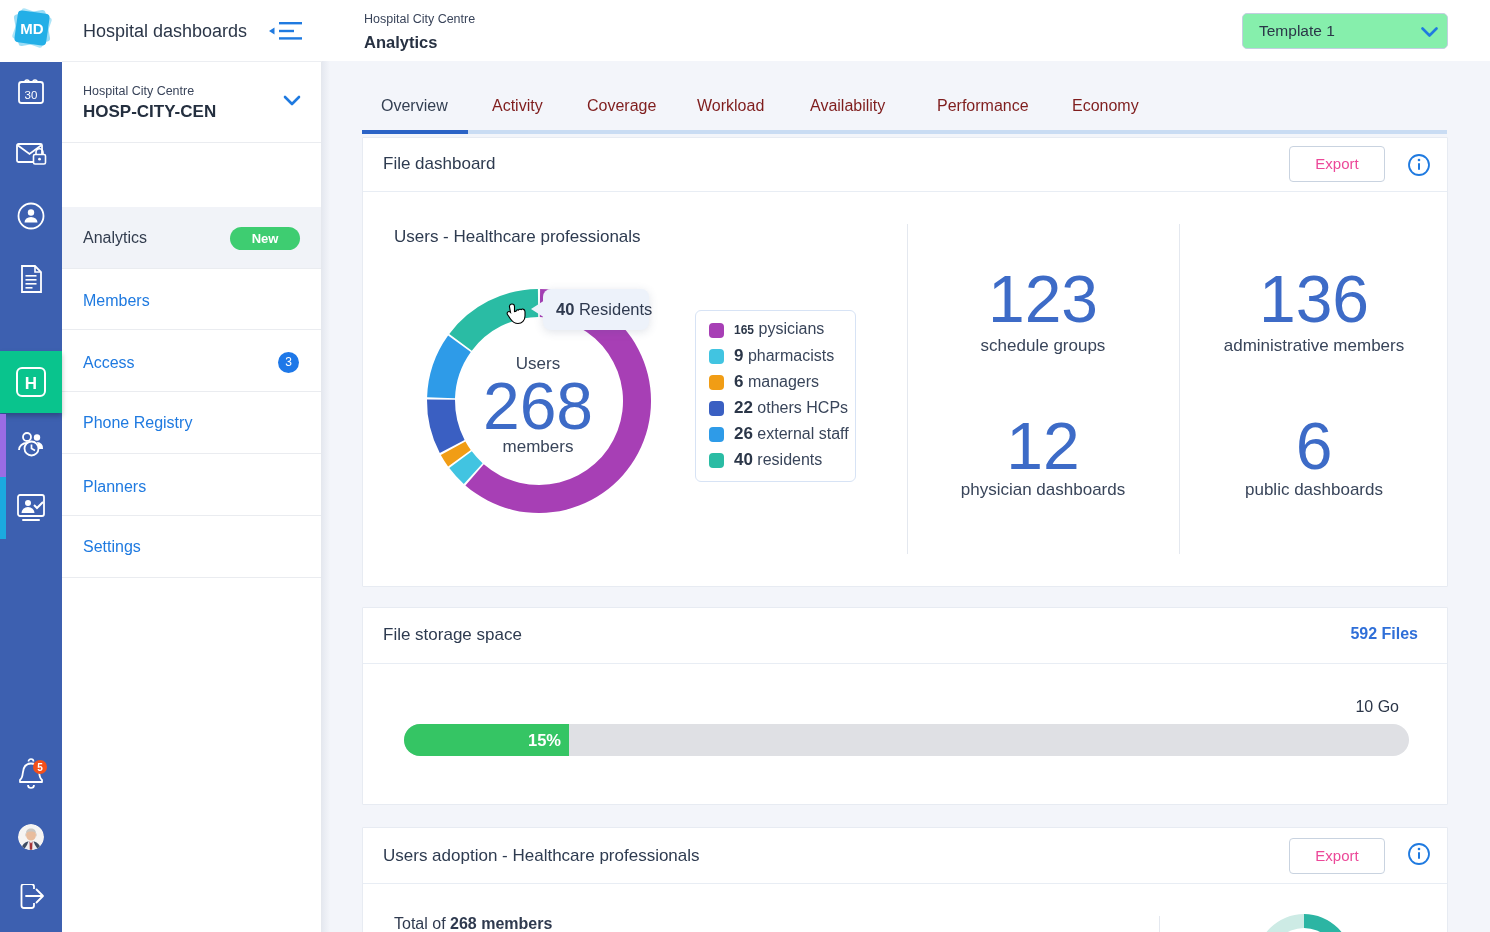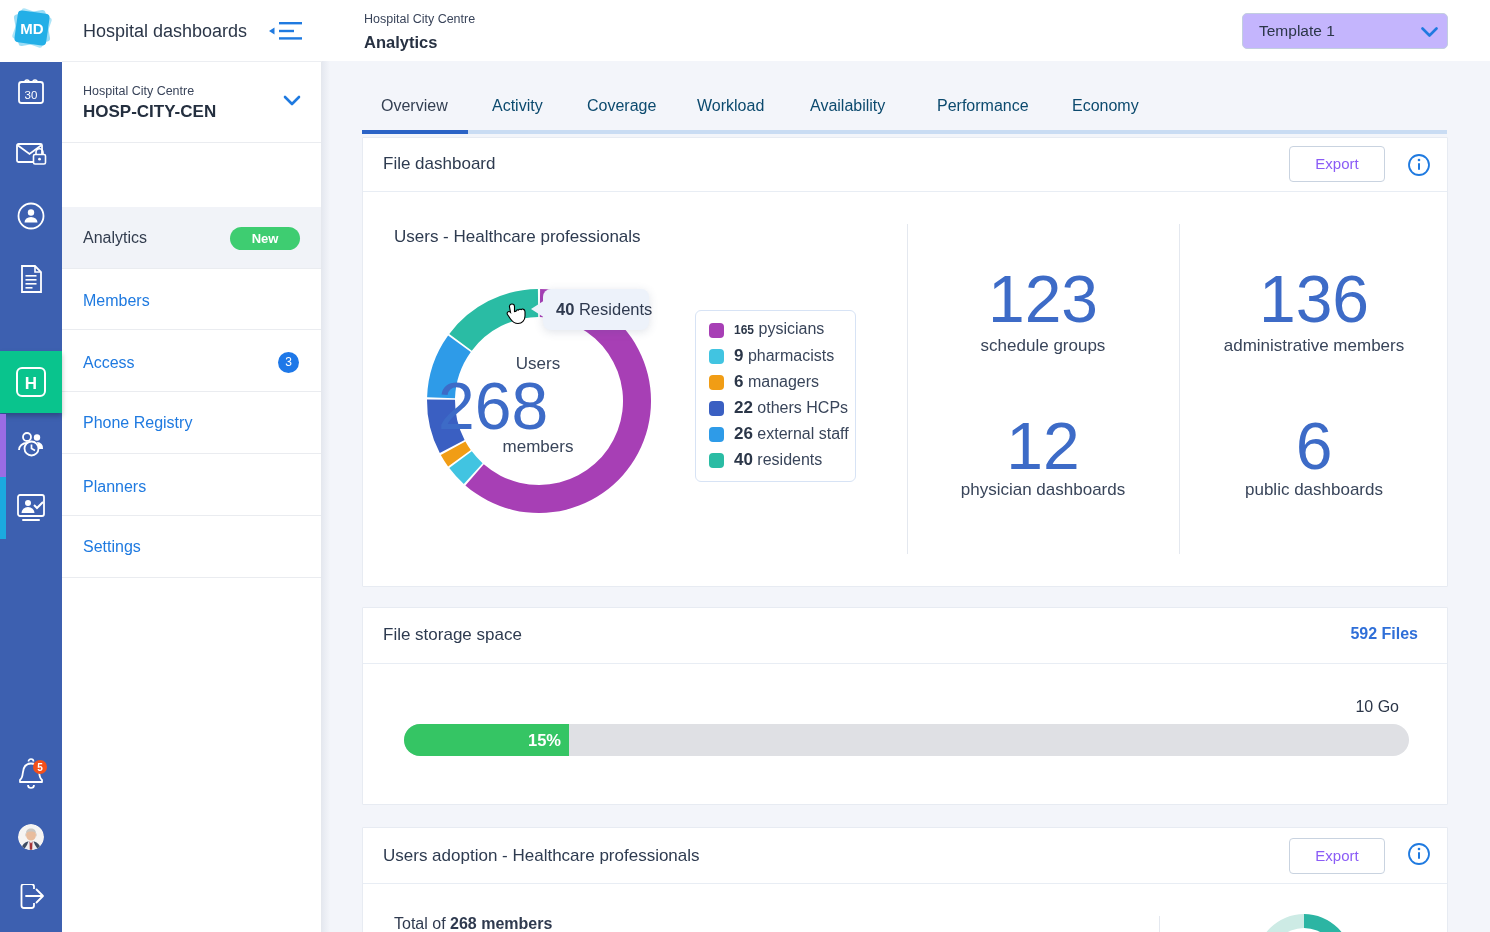--- a/index.html
+++ b/index.html
@@ -19,23 +19,23 @@
 .cbar { position:absolute; left:0; top:415px; width:6px; height:62px; background:#1BAADF; }
 
 
 #sidebar { left:62px; top:62px; width:260px; height:870px; background:#fff; border-right:1px solid #E5E8EE; }
 .srow { position:absolute; left:0; width:259px; border-bottom:1px solid #EAECF0; }
 .slink { color:#1F7AE0; font-size:16px; }
 
 
 #content { left:322px; top:61px; width:1168px; height:871px; background:#F3F5FA; }
 .card { position:absolute; background:#fff; border:1px solid #E7EBF2; border-radius:1px; }
-.tab { position:absolute; top:0; font-size:16px; color:#0c4a6e; }
+.tab { position:absolute; top:0; font-size:16px; color:#7f1d1d; }
 .hdr-title { font-size:17px; color:#2E3B50; }
-.export-btn { position:absolute; width:96px; height:36px; border:1px solid #C9D3E0; border-radius:4px; background:#fff; color:#8b5cf6; font-size:15px; text-align:center; line-height:34px; }
+.export-btn { position:absolute; width:96px; height:36px; border:1px solid #C9D3E0; border-radius:4px; background:#fff; color:#ec4899; font-size:15px; text-align:center; line-height:34px; }
 .bignum { position:absolute; color:#3D6BC7; font-size:66px; line-height:1; text-align:center; }
 .statlbl { position:absolute; color:#39455A; font-size:17px; text-align:center; }
 </style>
 </head>
 <body>
 
 <div class="abs" id="topbar">
   <svg class="abs" style="left:11px;top:6px" width="42" height="47" viewBox="0 0 42 47">
     <g>
       <rect x="5" y="6" width="32" height="32" rx="3" fill="#5BC9F0" opacity="0.5" transform="rotate(20 21 22)"></rect>
@@ -46,21 +46,21 @@
   </svg>
   <div class="abs" style="left:83px;top:21px;font-size:18px;color:#2B3648;">Hospital dashboards</div>
   <svg class="abs" style="left:266px;top:20px" width="36" height="22" viewBox="0 0 36 22">
     <path d="M8.5 7.5 L3 11 L8.5 14.5 Z" fill="#1F7AE0"></path>
     <rect x="13" y="2" width="23" height="2.4" fill="#1F7AE0"></rect>
     <rect x="13" y="9.8" width="15" height="2.4" fill="#1F7AE0"></rect>
     <rect x="13" y="17.2" width="23" height="2.4" fill="#1F7AE0"></rect>
   </svg>
   <div class="abs" style="left:364px;top:12px;font-size:12.5px;color:#39445A;">Hospital City Centre</div>
   <div class="abs" style="left:364px;top:33px;font-size:16.5px;font-weight:bold;color:#273142;">Analytics</div>
-  <div class="abs" style="left:1242px;top:13px;width:206px;height:36px;border:1px solid #C2CEE0;border-radius:5px;background:#c4b5fd;">
+  <div class="abs" style="left:1242px;top:13px;width:206px;height:36px;border:1px solid #C2CEE0;border-radius:5px;background:#86efac;">
     <div class="abs" style="left:16px;top:8px;font-size:15.5px;color:#2B3648;">Template 1</div>
     <svg class="abs" style="left:178px;top:13px" width="17" height="11" viewBox="0 0 17 11">
       <path d="M1.5 1.5 L8.5 8.5 L15.5 1.5" fill="none" stroke="#1F7AE0" stroke-width="2.6" stroke-linecap="round" stroke-linejoin="round"></path>
     </svg>
   </div>
 </div>
 <div class="abs" id="sb-head-line"></div>
 
 <div class="abs" id="content"></div>
 <div class="abs" style="left:322px;top:61px;width:8px;height:871px;background:linear-gradient(to right, rgba(50,70,110,0.07), rgba(50,70,110,0));"></div>
@@ -89,21 +89,21 @@
 
   <svg class="abs" style="left:63px;top:150px" width="226" height="226" viewBox="424.5 287 226 226">
     <path fill="#A73FB5" d="M538.6 288.0 A112.0 112.0 0 1 1 463.9 484.4 L482.3 463.3 A84.0 84.0 0 1 0 538.3 316.0 Z"></path>
     <path fill="#41C4E1" d="M462.3 483.0 A112.0 112.0 0 0 1 447.8 467.1 L470.3 450.3 A84.0 84.0 0 0 0 481.1 462.2 Z"></path>
     <path fill="#F19D15" d="M446.6 465.4 A112.0 112.0 0 0 1 439.3 453.9 L463.9 440.4 A84.0 84.0 0 0 0 469.3 449.0 Z"></path>
     <path fill="#3A5FC2" d="M438.3 452.0 A112.0 112.0 0 0 1 425.5 398.4 L453.5 398.8 A84.0 84.0 0 0 0 463.1 439.0 Z"></path>
     <path fill="#2E9BE8" d="M425.6 396.3 A112.0 112.0 0 0 1 446.6 334.6 L469.3 351.0 A84.0 84.0 0 0 0 453.5 397.2 Z"></path>
     <path fill="#2ABCA4" d="M447.8 332.9 A112.0 112.0 0 0 1 536.4 288.0 L536.7 316.0 A84.0 84.0 0 0 0 470.3 349.7 Z"></path>
   </svg>
   <div class="abs" style="left:100px;top:216px;width:150px;text-align:center;font-size:17px;color:#39455A;">Users</div>
-  <div class="abs" style="left:75px;top:235px;width:200px;font-size:66px;line-height:1;color:#3D6BC7;">268</div>
+  <div class="abs" style="left:75px;top:235px;width:200px;text-align:center;font-size:66px;line-height:1;color:#3D6BC7;">268</div>
   <div class="abs" style="left:100px;top:299px;width:150px;text-align:center;font-size:17px;color:#39455A;">members</div>
 
   <div class="abs" style="left:180px;top:151px;width:106px;height:41px;background:#EDF2FA;border-radius:8px;box-shadow:0 2px 10px rgba(60,80,120,0.16);"></div>
   <svg class="abs" style="left:168px;top:162px" width="14" height="18" viewBox="0 0 14 18">
       <path d="M14 0 L14 18 L0 9 Z" fill="#EDF2FA"></path>
     </svg>
   <div class="abs" style="left:193px;top:162px;font-size:16.5px;color:#2F3A4F;"><b style="font-weight:bold">40</b> Residents</div>
 
   <svg class="abs" style="left:143px;top:165px" width="20" height="22" viewBox="0 0 20 22">
     <path d="M6 1 C7.5 1 8.5 2 8.5 3.5 L8.5 8.5 L10 8.2 C10 7.4 10.8 6.8 11.7 6.9 L12.5 7.1 C12.8 6.5 13.5 6.2 14.3 6.3 L15.2 6.6 C15.6 6.1 16.3 5.9 17 6.1 C18.2 6.4 19 7.4 19 8.7 L19 13 C19 17.5 16 20.5 12 20.5 C8.5 20.5 6.5 19 4.5 16 L1.5 11.5 C0.8 10.4 1.2 9.2 2.2 8.7 C3 8.3 3.8 8.6 4.5 9.3 L3.5 3.8 C3.2 2.3 4.5 1 6 1 Z" fill="#fff" stroke="#000" stroke-width="1.1"></path>

